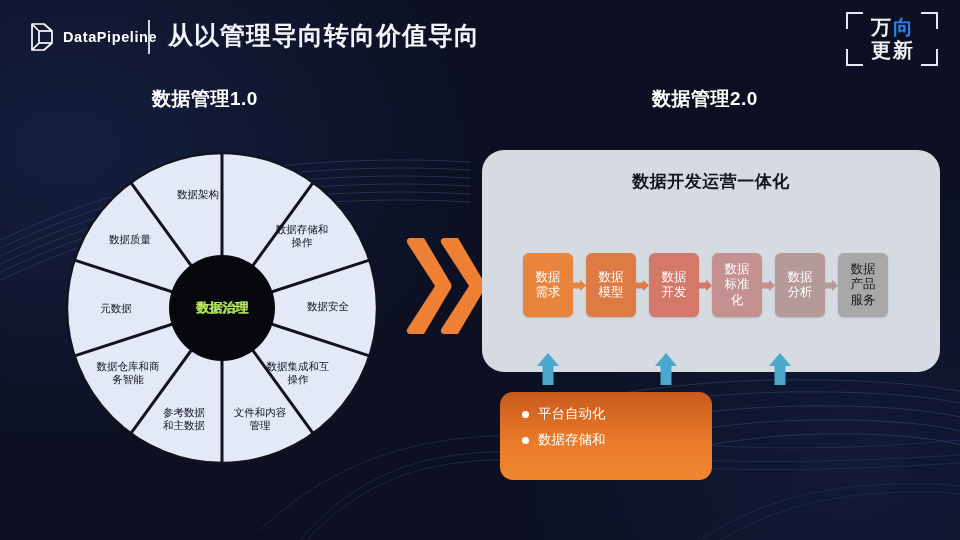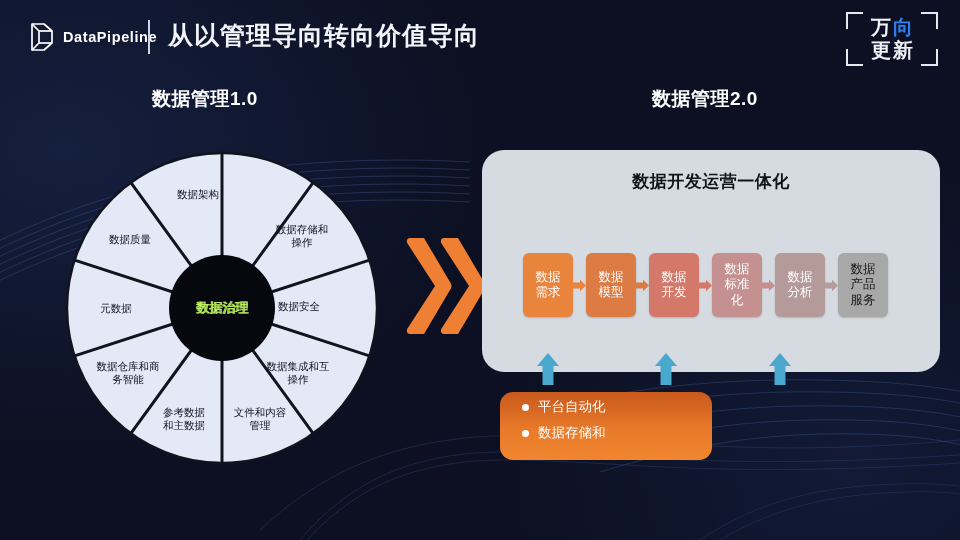--- a/index.html
+++ b/index.html
@@ -109,23 +109,23 @@
   .flow-arrow{
     width:13px;height:13px;flex:0 0 auto;position:relative;
   }
   .flow-arrow svg{display:block;}
 
   
   .up-arrow{position:absolute;width:24px;height:34px;}
 
   
   .callout{
-    position:absolute;height:68px;border-radius:13px;
+    position:absolute;height:88px;border-radius:13px;
     background:linear-gradient(180deg,#c9591c 0%,#e87a2a 55%,#f2862f 100%);
-    padding:2px 0 0 0;box-sizing:border-box;
+    padding:9px 0 0 0;box-sizing:border-box;
   }
   .callout.left{left:500px;top:392px;width:212px;}
   .callout.right{left:722px;top:392px;width:196px;}
   .callout-item{
     display:flex;align-items:center;gap:9px;
     color:#ffffff;font-size:13.5px;font-weight:400;line-height:26px;
     font-family:"Liberation Sans",sans-serif;padding-left:22px;
   }
   .bullet{
     width:7px;height:7px;border-radius:50%;background:#ffffff;flex:0 0 auto;
@@ -216,21 +216,21 @@
         <line x1="160" y1="160" x2="12.6" y2="112.1"></line>
         <line x1="160" y1="160" x2="68.9" y2="34.6"></line>
       </g>
       <circle cx="160" cy="160" r="53" fill="#07080d"></circle>
     </svg>
 
     <div class="wheel-label" style="left:194px;top:75px;text-align:center;">
       <span style="white-space:pre-line">数据存储和
 操作</span>
     </div>
-    <div class="wheel-label" style="left:191px;top:152px;">
+    <div class="wheel-label" style="left:220px;top:152px;">
       <span style="white-space:pre-line">数据安全</span>
     </div>
     <div class="wheel-label" style="left:190px;top:212px;">
       <span style="white-space:pre-line">数据集成和互
 操作</span>
     </div>
     <div class="wheel-label" style="left:152px;top:258px;">
       <span style="white-space:pre-line">文件和内容
 管理</span>
     </div>

